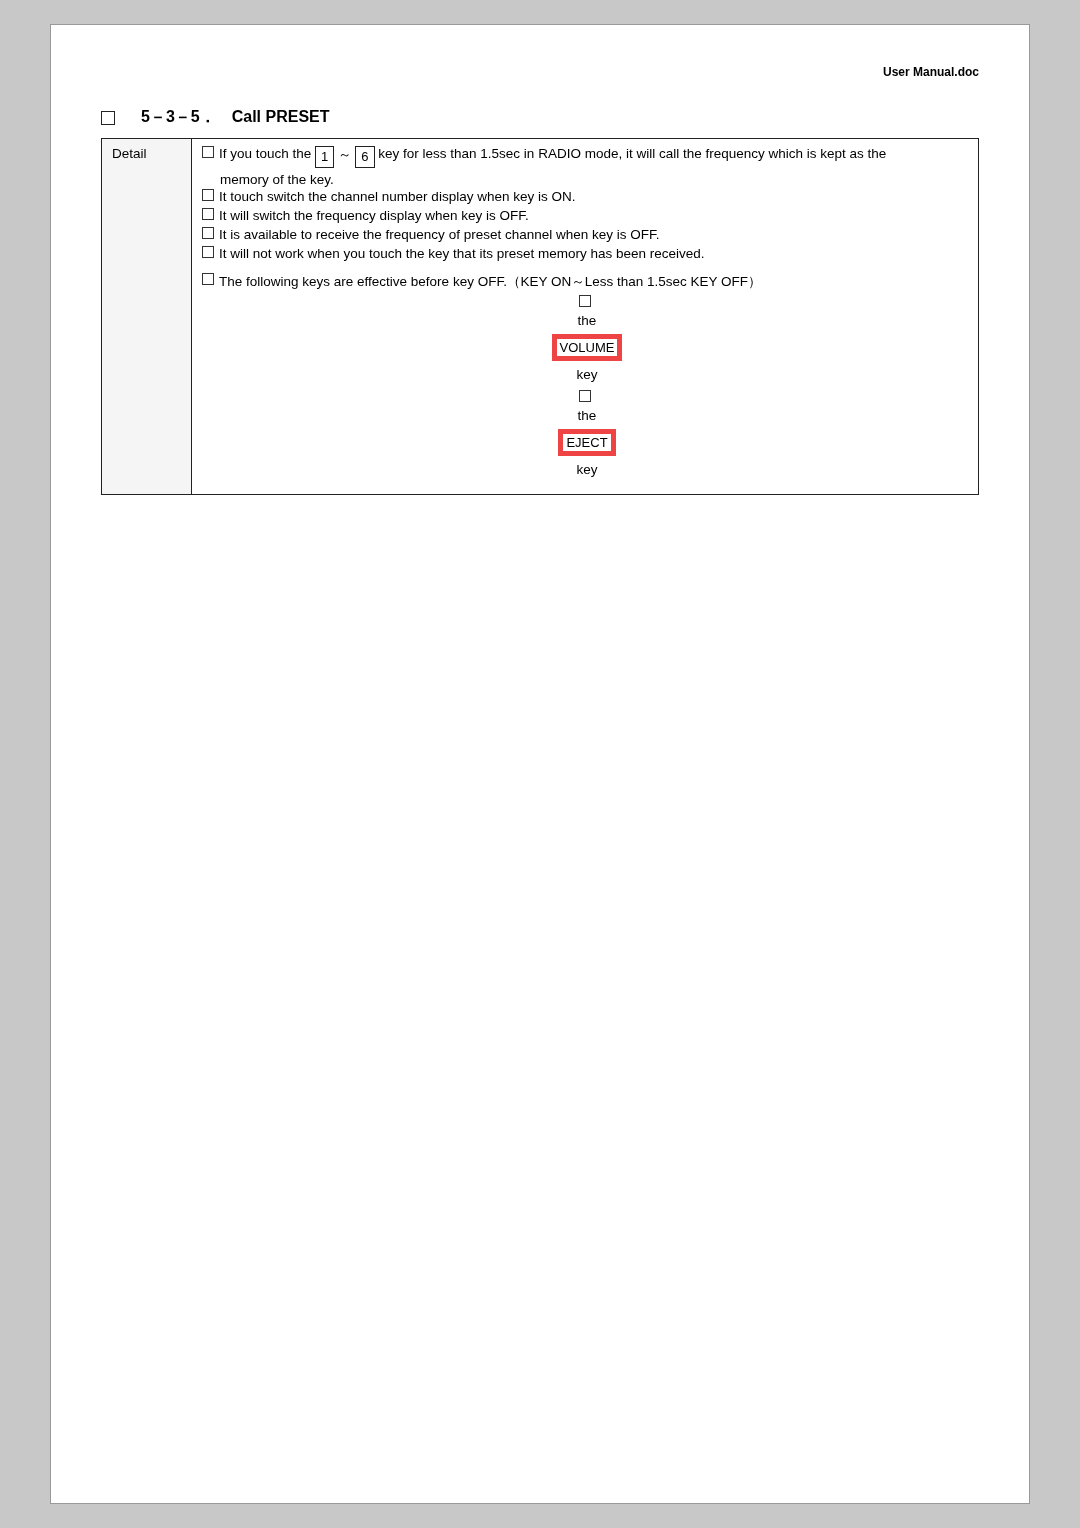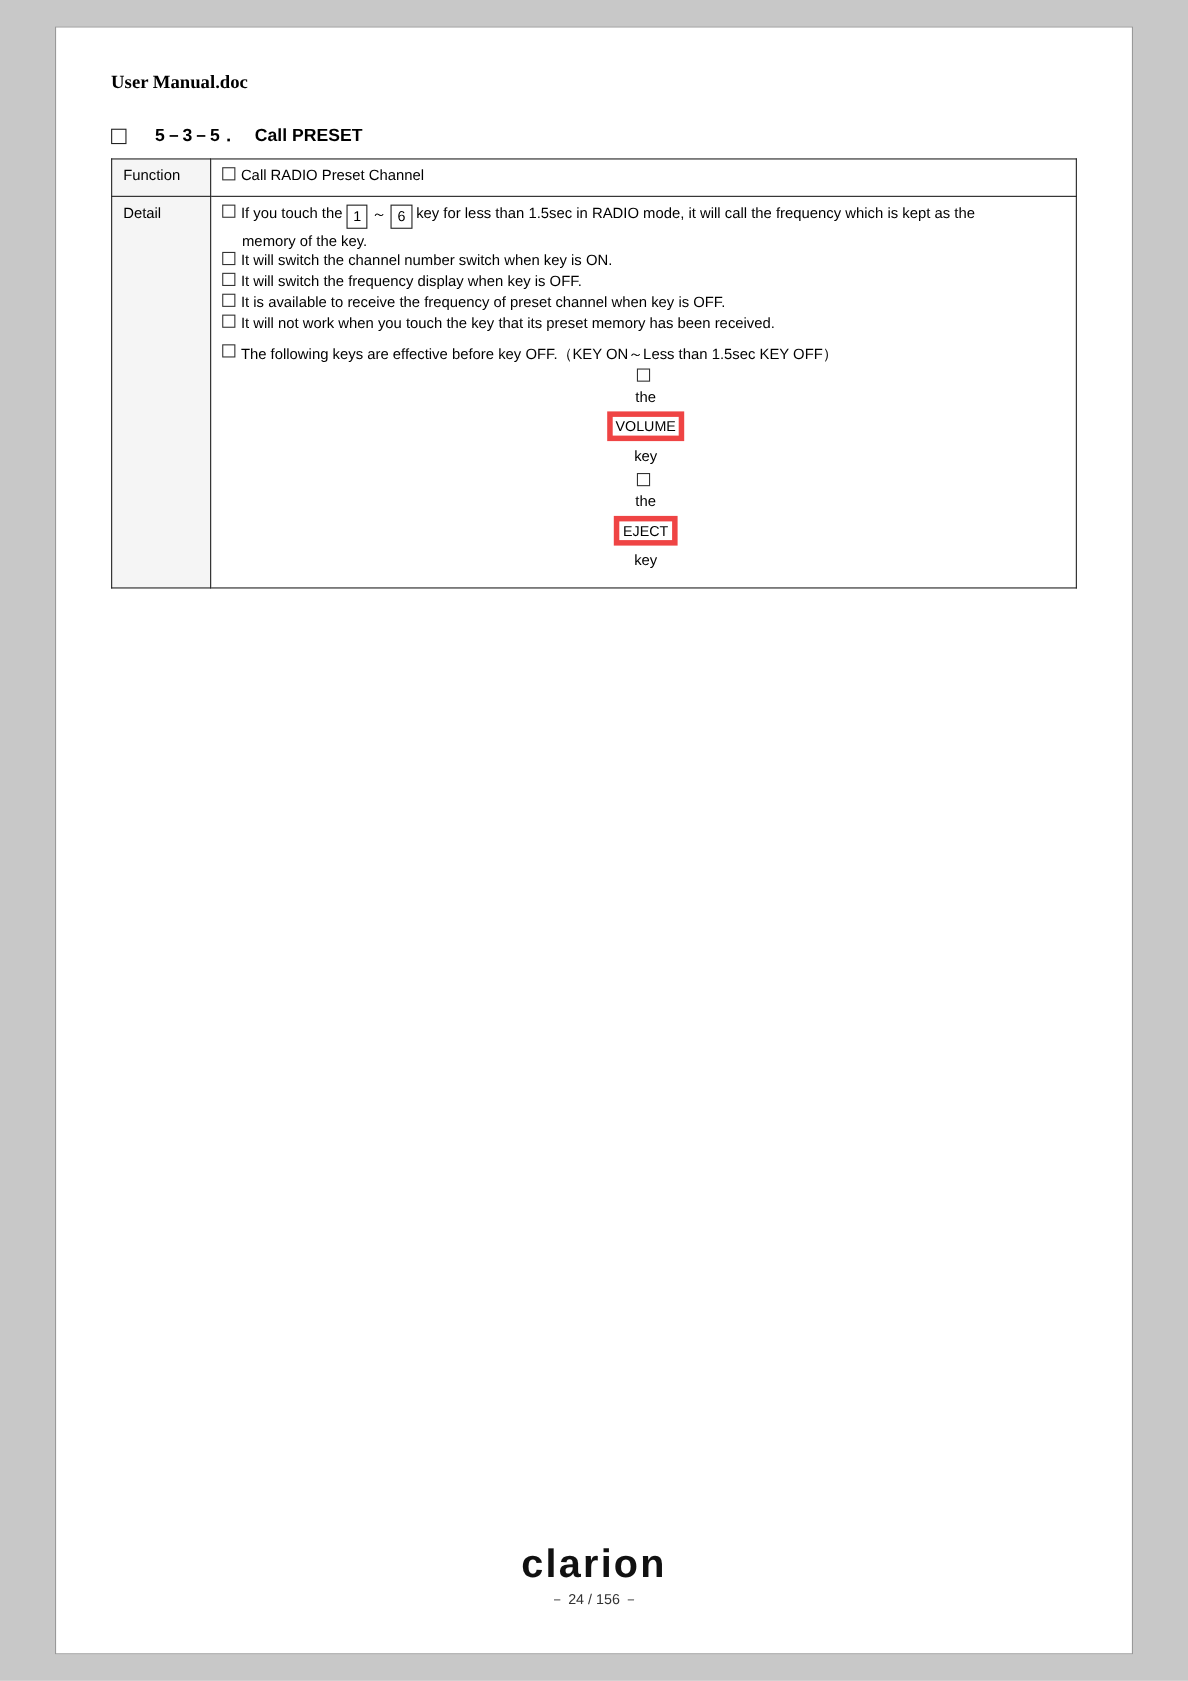--- a/index.html
+++ b/index.html
@@ -16,25 +16,25 @@
       min-height: 1480px;
       background: #fff;
       margin: 24px auto;
       border: 1px solid #999;
       padding: 40px 50px 40px 50px;
       position: relative;
       display: flex;
       flex-direction: column;
     }
     .page-title {
-      text-align: left;
+      text-align: right;
       font-weight: bold;
-      font-size: 17px;
+      font-size: 12px;
       margin-bottom: 28px;
-      font-family: Liberation Serif, serif;
+      font-family: Liberation Sans, sans-serif;
     }
     .section-heading {
       font-size: 16px;
       font-weight: bold;
       margin-bottom: 10px;
       display: flex;
       align-items: center;
       gap: 22px;
     }
     .section-heading .checkbox-icon {
@@ -151,29 +151,20 @@
   <div class="page-title">User Manual.doc</div>
 
   <div class="section-heading">
     <span class="checkbox-icon"></span>
     <span>5－3－5．　Call PRESET</span>
   </div>
 
   <table class="main-table">
     <tbody>
 
-      <tr>
-        <td class="label-cell">Function</td>
-        <td class="content-cell">
-          <div class="detail-line">
-            <span class="checkbox-small"></span>
-            <span class="detail-line-text">Call RADIO Preset Channel</span>
-          </div>
-        </td>
-      </tr>
 
 
       <tr>
         <td class="label-cell">Detail</td>
         <td class="content-cell">
 
           <div class="detail-section-gap">
 
             <div class="detail-line">
               <span class="checkbox-small"></span>
@@ -183,21 +174,21 @@
               <span class="inline-box">6</span>
               <span>&nbsp;key for less than 1.5sec in RADIO mode, it will call the frequency which is kept as the</span>
             </div>
 
             <div class="detail-indent">
               <span>memory of the key.</span>
             </div>
 
             <div class="detail-line">
               <span class="checkbox-small"></span>
-              <span class="detail-line-text">It will switch the channel number switch when key is ON.</span>
+              <span class="detail-line-text">It touch switch the channel number display when key is ON.</span>
             </div>
             <div class="detail-line">
               <span class="checkbox-small"></span>
               <span class="detail-line-text">It will switch the frequency display when key is OFF.</span>
             </div>
             <div class="detail-line">
               <span class="checkbox-small"></span>
               <span class="detail-line-text">It is available to receive the frequency of preset channel when key is OFF.</span>
             </div>
             <div class="detail-line">
@@ -224,17 +215,13 @@
               <span>the</span>
               <span class="key-eject">EJECT</span>
               <span>key</span>
             </div>
           </div>
         </td>
       </tr>
     </tbody>
   </table>
 
-  <div class="page-footer">
-    <div class="clarion-logo">clarion</div>
-    <div class="page-number">－ 24 / 156 －</div>
-  </div>
 </div>
 
 </body></html>

